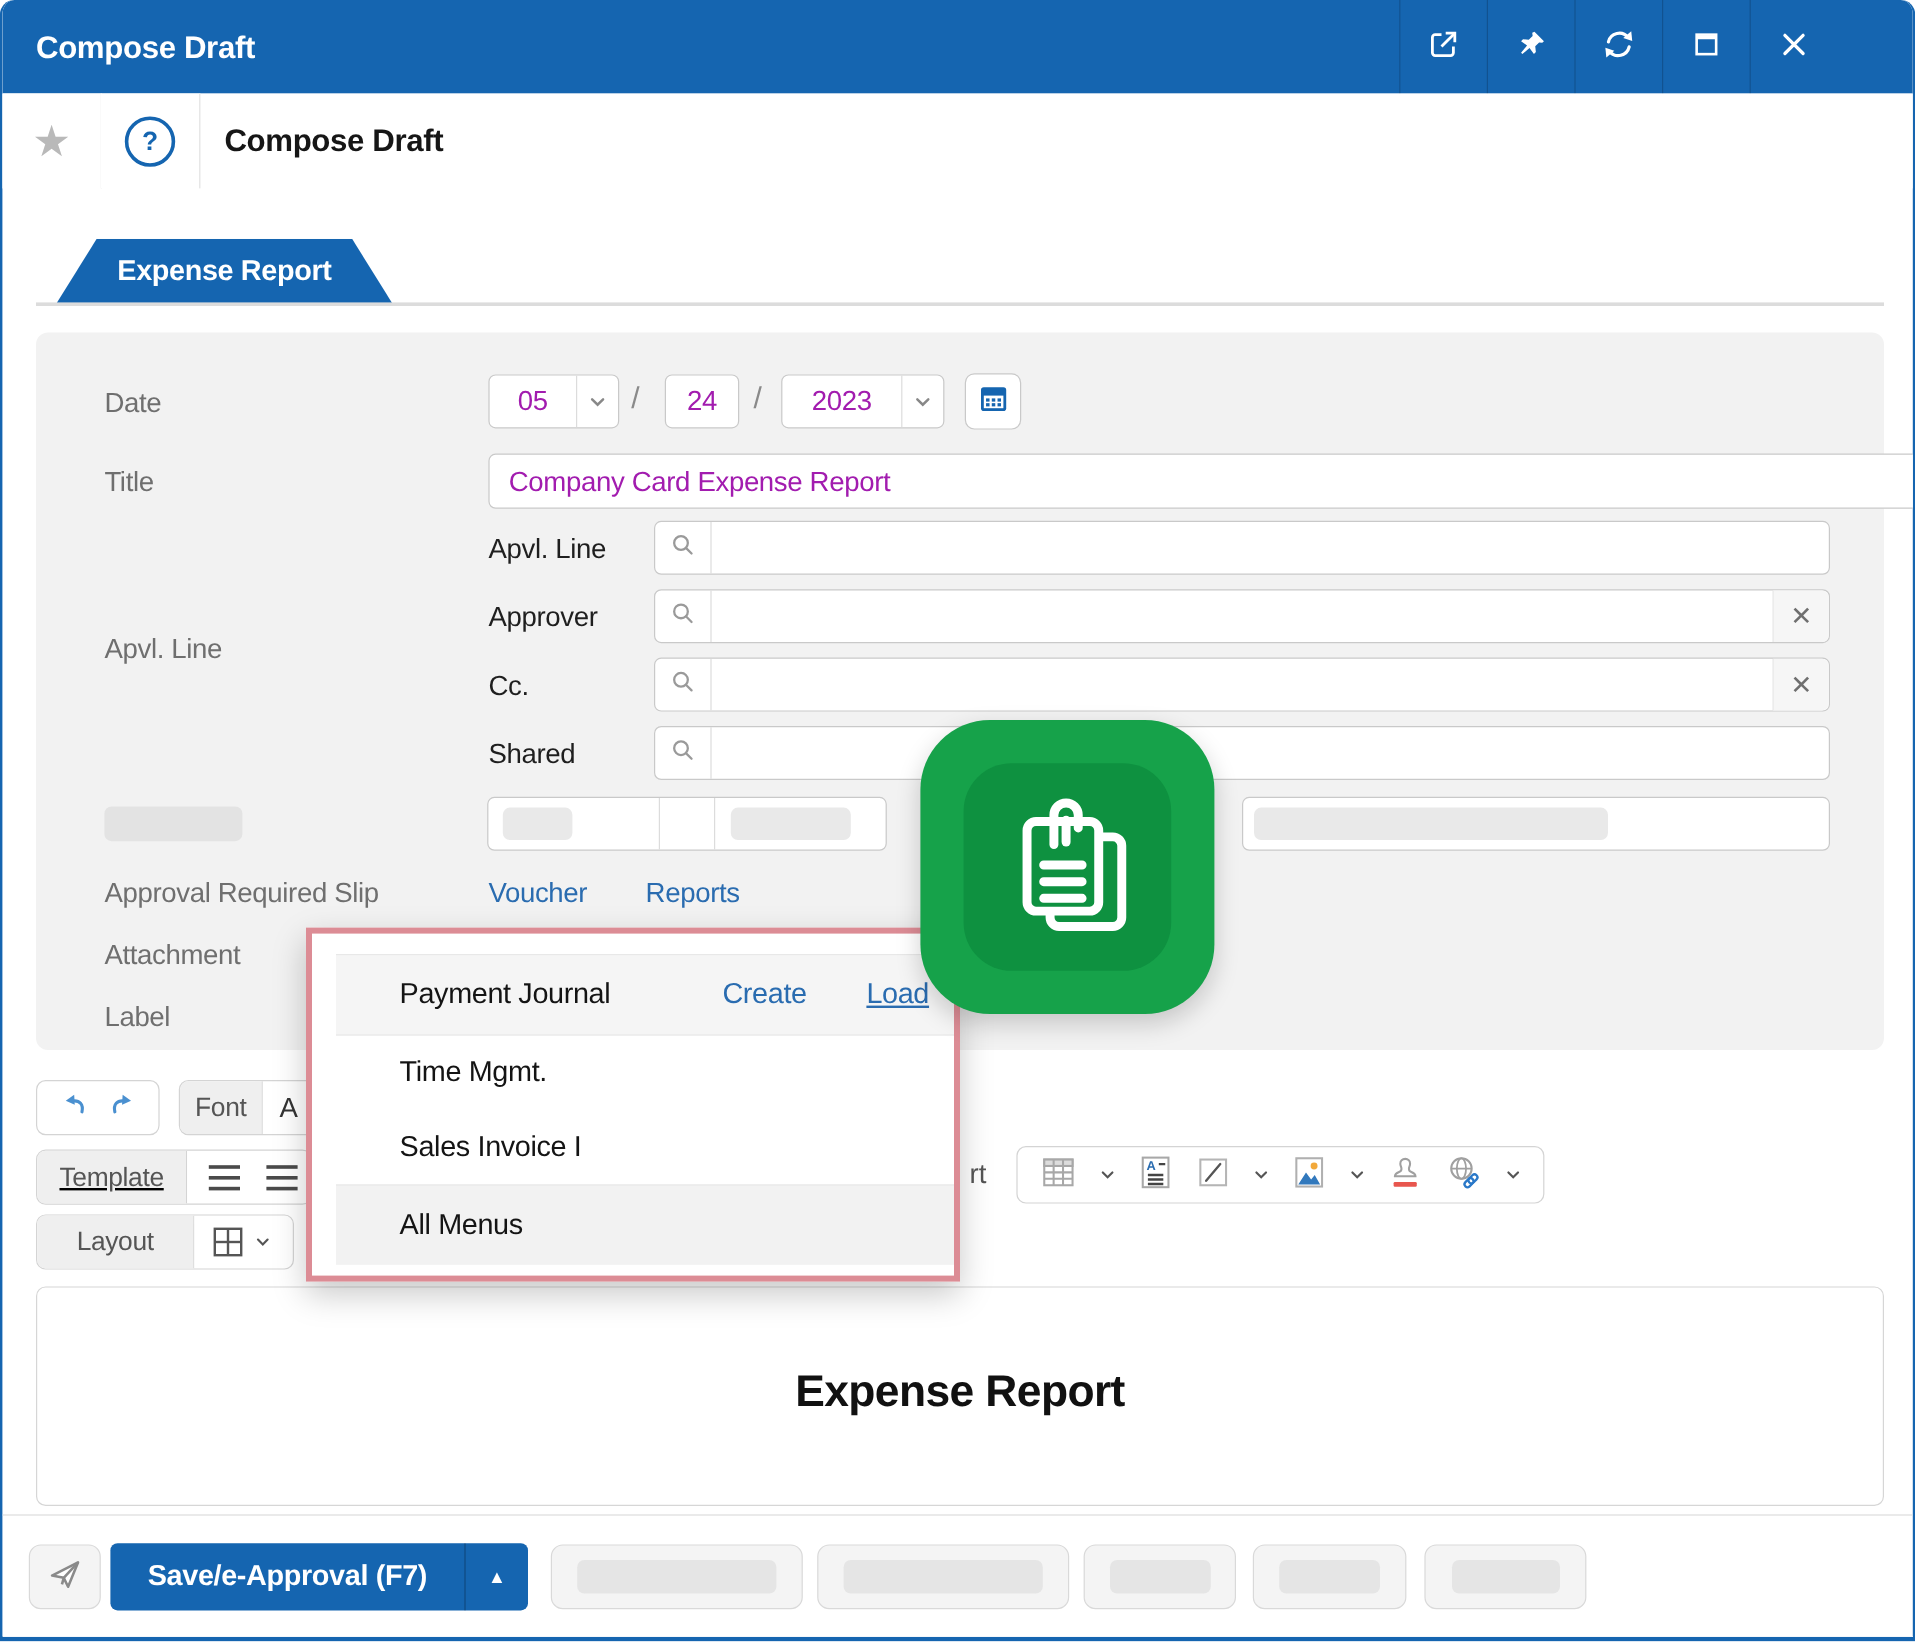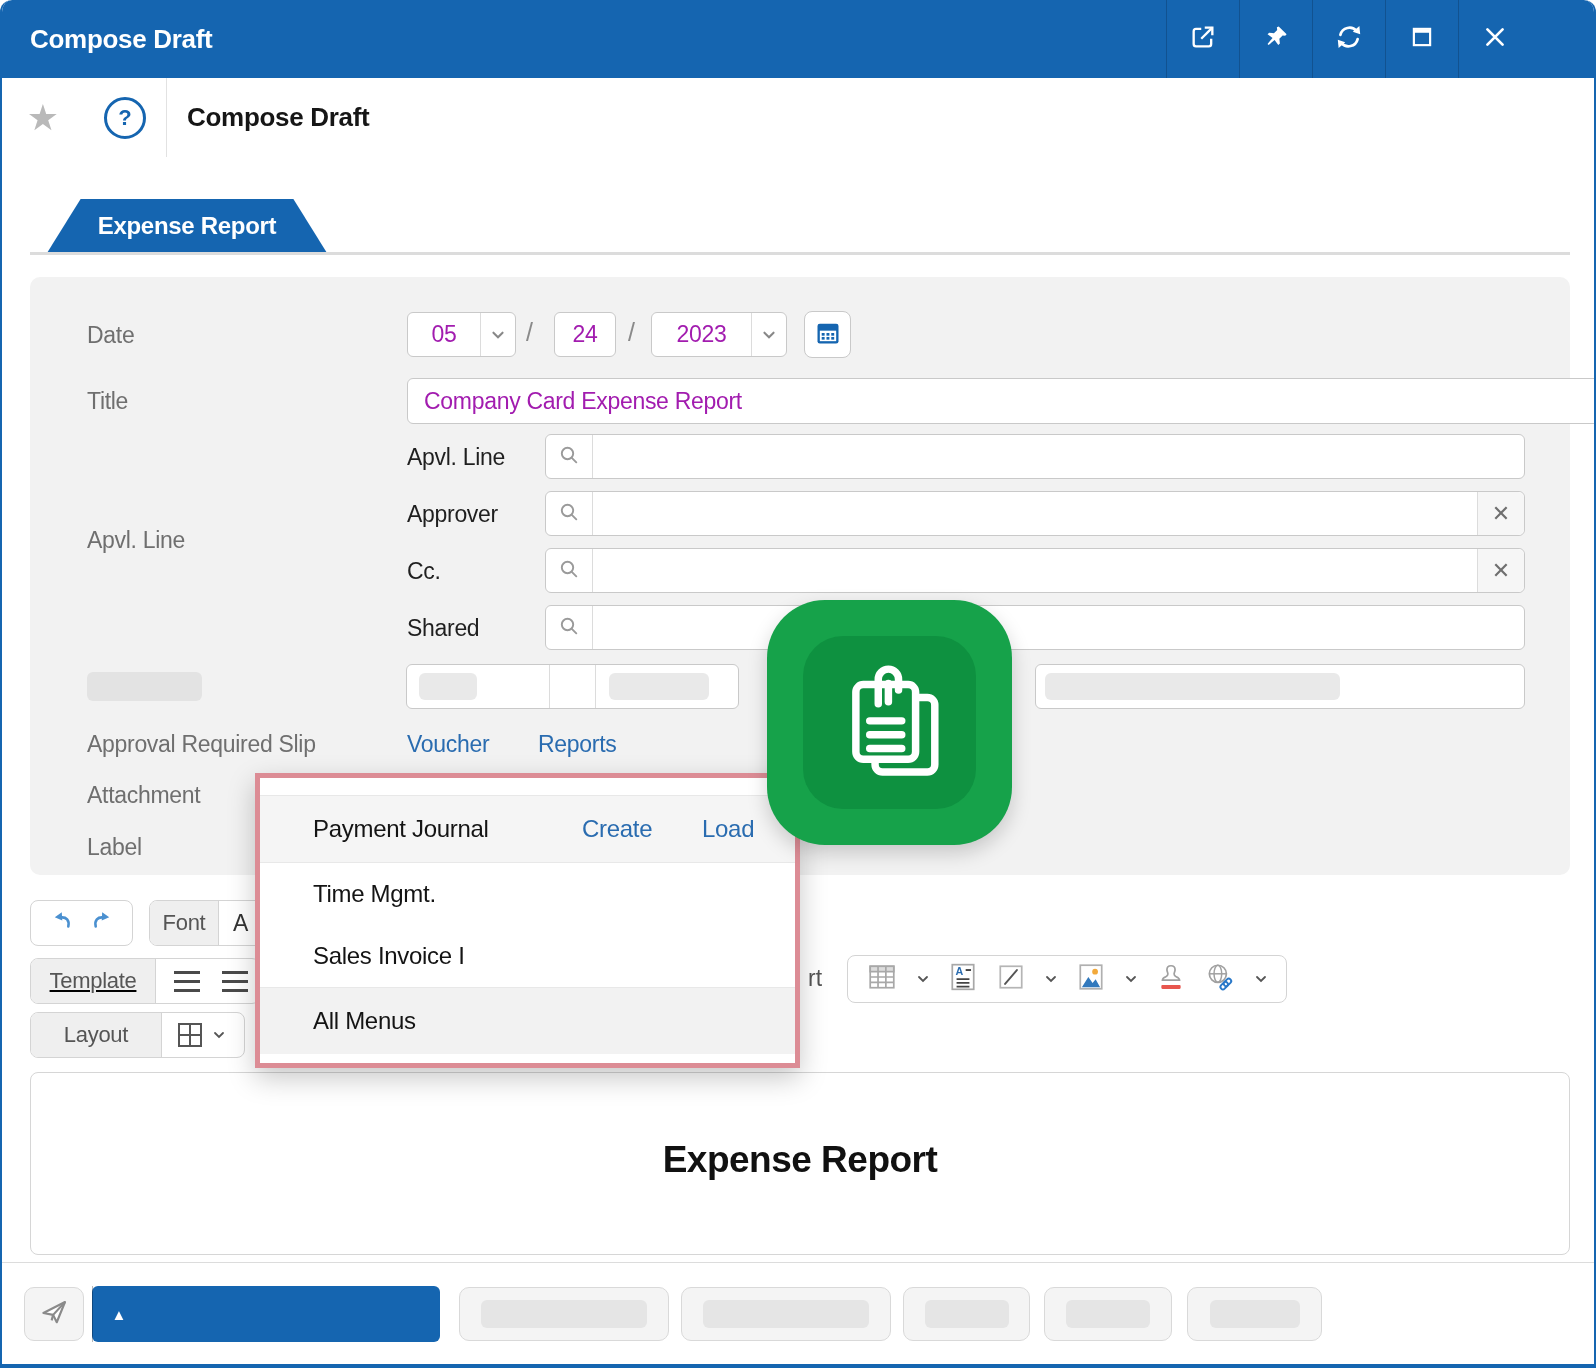--- a/index.html
+++ b/index.html
@@ -34,21 +34,21 @@
   .vdiv{width:1px;background:#dcdcdc;align-self:stretch;}
   .pill{background:#e3e3e3;border-radius:6px;}
   .pill2{background:#e9e9e9;border-radius:6px;}
   .link{color:#2a6cb0;font-size:23px;font-weight:500;cursor:pointer;letter-spacing:-0.3px;}
   .searchcell{width:46px;display:flex;align-items:center;justify-content:center;border-right:1px solid #dcdcdc;cursor:pointer;}
   .clearcell{width:46px;display:flex;align-items:center;justify-content:center;border-left:1px solid #dcdcdc;background:#f6f6f6;color:#6f6f6f;font-size:22px;cursor:pointer;border-radius:0 6px 6px 0;}
   .inputzone{flex:1;cursor:text;}
   
   .popup{left:253px;top:773px;width:545px;height:295px;background:#fff;border:5px solid #dc8c95;
          box-sizing:border-box;box-shadow:0 10px 26px rgba(0,0,0,0.22);z-index:50;}
-  .mi{position:relative;display:flex;align-items:center;padding-left:53px;font-size:24px;color:#141414;font-weight:500;cursor:pointer;letter-spacing:-0.3px;}
+  .mi{position:relative;display:flex;align-items:center;padding-left:53px;font-size:24px;color:#141414;font-weight:500;cursor:pointer;letter-spacing:-0.3px;margin-left:20px;}
   .mi .act{position:absolute;font-size:24px;}
   
   .greenbadge{left:765px;top:600px;width:245px;height:245px;background:#16a24a;border-radius:58px;z-index:60;
               box-shadow:0 8px 20px rgba(0,0,0,0.18);}
   .greeninner{left:36px;top:36px;width:173px;height:173px;background:#0e9140;border-radius:40px;display:flex;align-items:center;justify-content:center;}
   
   .tbox{background:#fff;border:1px solid #d4d4d4;border-radius:8px;box-sizing:border-box;display:flex;align-items:center;}
   .tseg{background:#efefef;border-right:1px solid #d4d4d4;color:#555;font-size:22px;display:flex;align-items:center;justify-content:center;height:100%;border-radius:7px 0 0 7px;cursor:pointer;letter-spacing:-0.3px;}
   .hamb{width:26px;height:15px;border-top:3px solid #4a4a4a;border-bottom:3px solid #4a4a4a;position:relative;}
   .hamb::after{content:"";position:absolute;left:0;right:0;top:50%;margin-top:-1.5px;border-top:3px solid #4a4a4a;}
@@ -366,21 +366,21 @@
 
   <div class="abs canvas">
     <div class="doc-title">Expense Report</div>
   </div>
 
   <div class="abs popup">
     <div style="height:17px;"></div>
     <div class="mi" style="height:66px;background:#f5f5f5;border-top:1px solid #e8e8e8;border-bottom:1px solid #e8e8e8;">
       <span>Payment Journal</span>
       <span class="act link" style="left:322px;">Create</span>
-      <span class="act link" style="left:442px;">Load</span>
+      <span class="act link" style="left:442px;text-decoration:underline;">Load</span>
     </div>
     <div class="mi" style="height:62px;">
       <span>Time Mgmt.</span>
     </div>
     <div class="mi" style="height:62px;">
       <span>Sales Invoice I</span>
     </div>
     <div class="mi" style="height:66px;background:#f2f2f2;border-top:1px solid #e8e8e8;">
       <span>All Menus</span>
     </div>
@@ -403,20 +403,21 @@
   <div class="abs ghostbtn" style="left:22px;top:1287px;width:60px;height:54px;">
     <span>
       <svg width="30" height="30" viewBox="0 0 24 24" fill="none">
         <path d="M3.5 12.8L20.8 4l-6.6 16.2-2.9-5.9z" fill="#fff" stroke="#8a8a8a" stroke-width="1.7" stroke-linejoin="round"></path>
         <path d="M11.3 14.3L20.8 4" stroke="#8a8a8a" stroke-width="1.7"></path>
         <path d="M11.3 14.3l-1.2 4.4" stroke="#8a8a8a" stroke-width="1.7"></path>
       </svg></span>
   </div>
 
   <div class="abs savebtn">
+    <div class="savelabel">Save/e-Approval (F7)</div>
     <div class="savearrow">
       <span>▲</span>
     </div>
   </div>
 
   <div class="abs ghostbtn" style="left:457px;top:1287px;width:210px;height:54px;">
     <div class="pill" style="width:166px;height:28px;background:#e5e5e5;"></div>
   </div>
   <div class="abs ghostbtn" style="left:679px;top:1287px;width:210px;height:54px;">
     <div class="pill" style="width:166px;height:28px;background:#e5e5e5;"></div>

